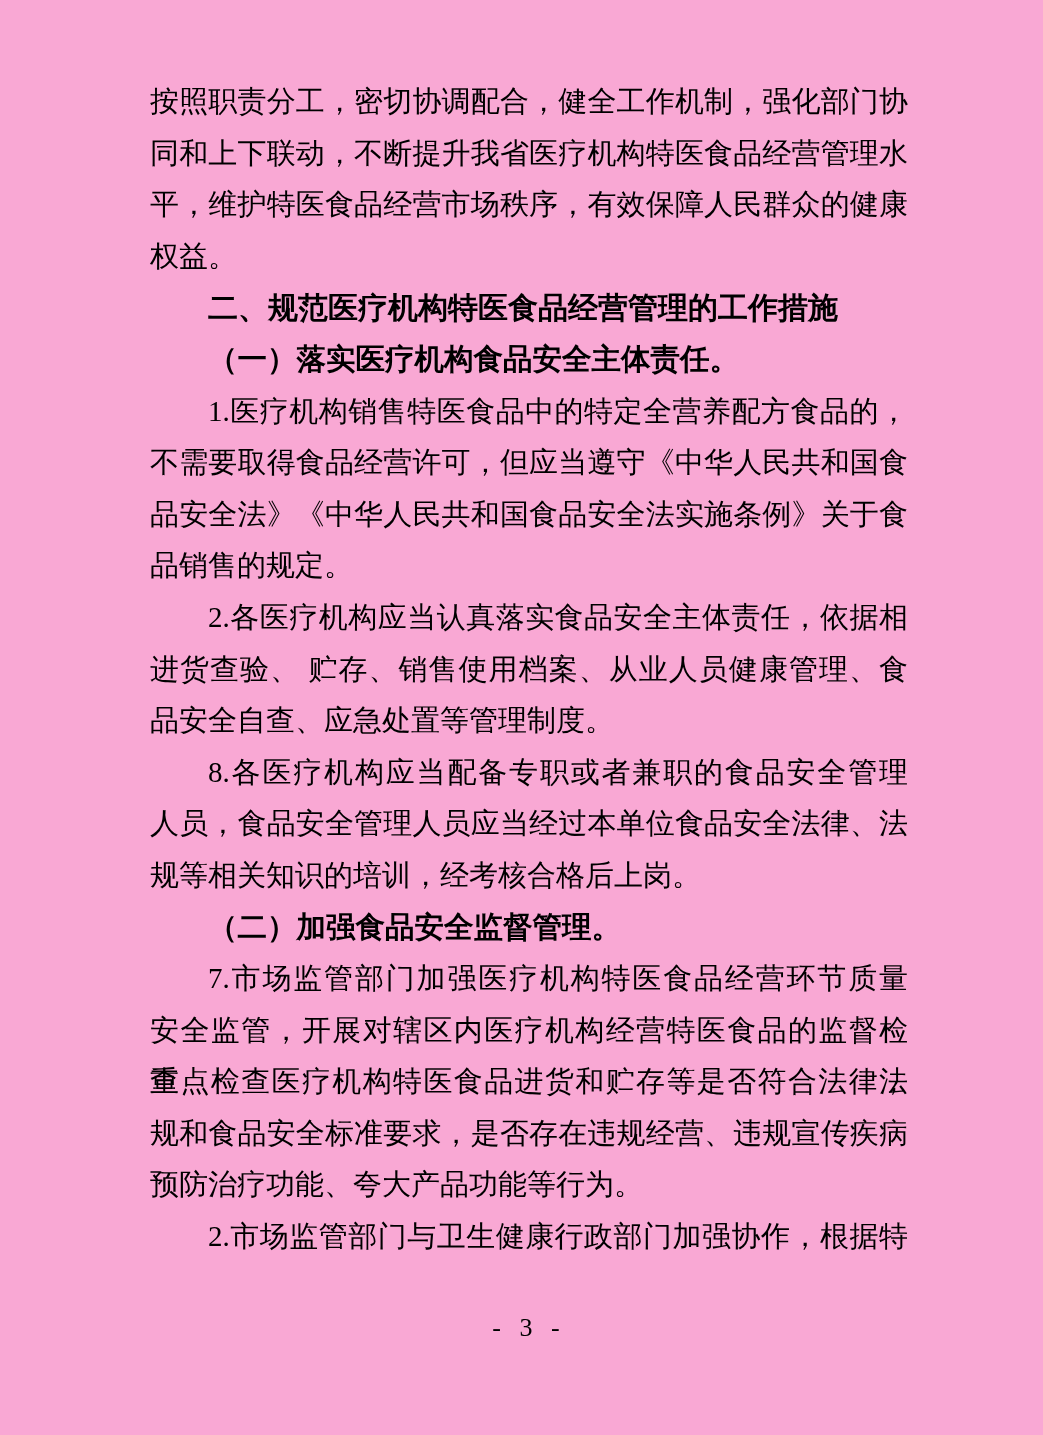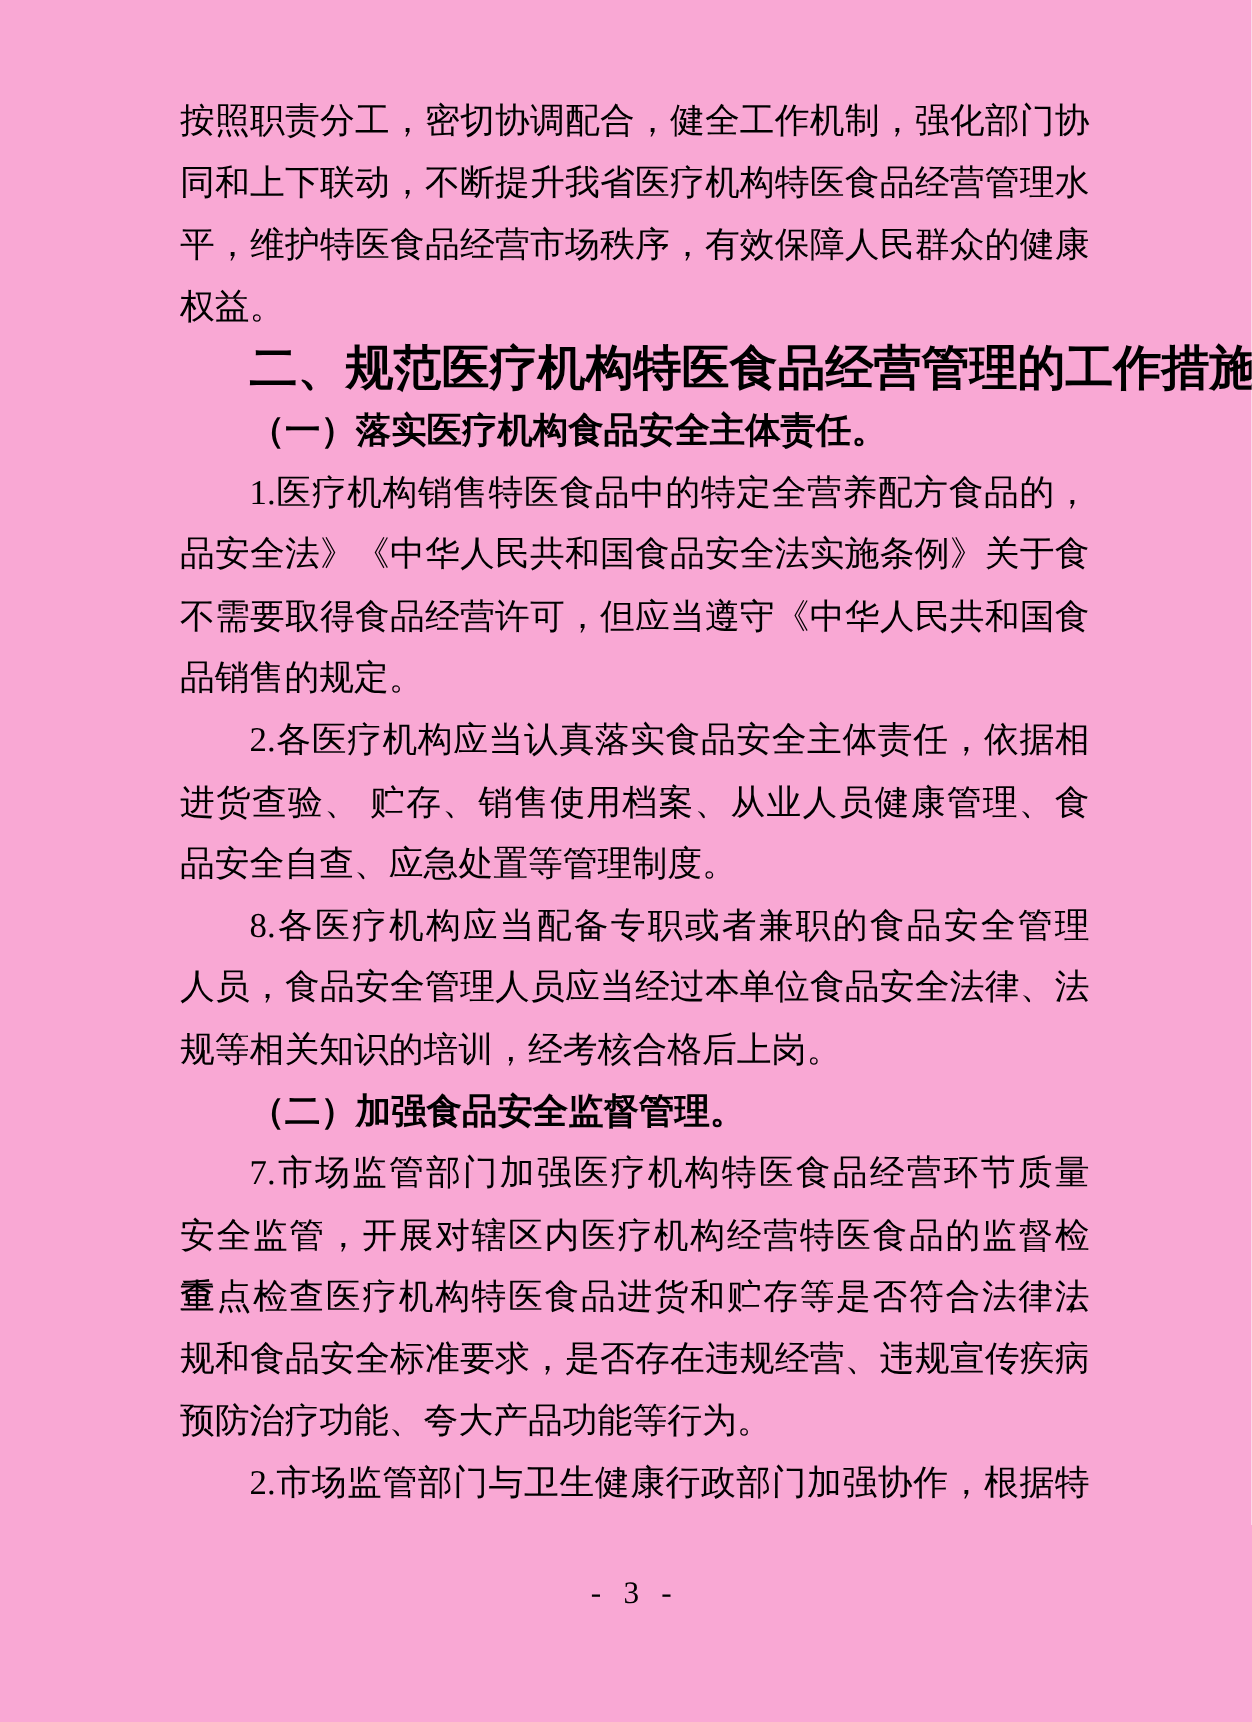--- a/index.html
+++ b/index.html
@@ -38,21 +38,21 @@
     text-align: justify;
     text-align-last: justify;
     text-justify: inter-character;
   }
   .line.indent {
     text-indent: 58px;
   }
   .line.section-heading {
     font-family: "Liberation Sans", "DejaVu Sans", sans-serif;
     font-weight: 700;
-    font-size: 40px;
+    font-size: 30px;
   }
   .line.sub-heading {
     font-weight: 700;
     font-size: 29.5px;
   }
   .page-footer {
     position: absolute;
     left: 150px;
     top: 1312px;
     width: 758px;
@@ -69,22 +69,22 @@
 
 <div class="page">
   <div class="content" id="doc-content">
       <div class="line body justify">按照职责分工，密切协调配合，健全工作机制，强化部门协</div>
       <div class="line body justify">同和上下联动，不断提升我省医疗机构特医食品经营管理水</div>
       <div class="line body justify">平，维护特医食品经营市场秩序，有效保障人民群众的健康</div>
       <div class="line body">权益。</div>
       <div class="line section-heading indent">二、规范医疗机构特医食品经营管理的工作措施</div>
       <div class="line sub-heading indent">（一）落实医疗机构食品安全主体责任。</div>
       <div class="line body indent justify">1.医疗机构销售特医食品中的特定全营养配方食品的，</div>
+      <div class="line body justify">不需要取得食品经营许可，但应当遵守《中华人民共和国食</div>
       <div class="line body justify">品安全法》《中华人民共和国食品安全法实施条例》关于食</div>
-      <div class="line body justify">不需要取得食品经营许可，但应当遵守《中华人民共和国食</div>
       <div class="line body">品销售的规定。</div>
       <div class="line body indent justify">2.各医疗机构应当认真落实食品安全主体责任，依据相</div>
       <div class="line body justify">进货查验、 贮存、销售使用档案、从业人员健康管理、食</div>
       <div class="line body">品安全自查、应急处置等管理制度。</div>
       <div class="line body indent justify">8.各医疗机构应当配备专职或者兼职的食品安全管理</div>
       <div class="line body justify">人员，食品安全管理人员应当经过本单位食品安全法律、法</div>
       <div class="line body">规等相关知识的培训，经考核合格后上岗。</div>
       <div class="line sub-heading indent">（二）加强食品安全监督管理。</div>
       <div class="line body indent justify">7.市场监管部门加强医疗机构特医食品经营环节质量</div>
       <div class="line body justify">安全监管，开展对辖区内医疗机构经营特医食品的监督检查，</div>

